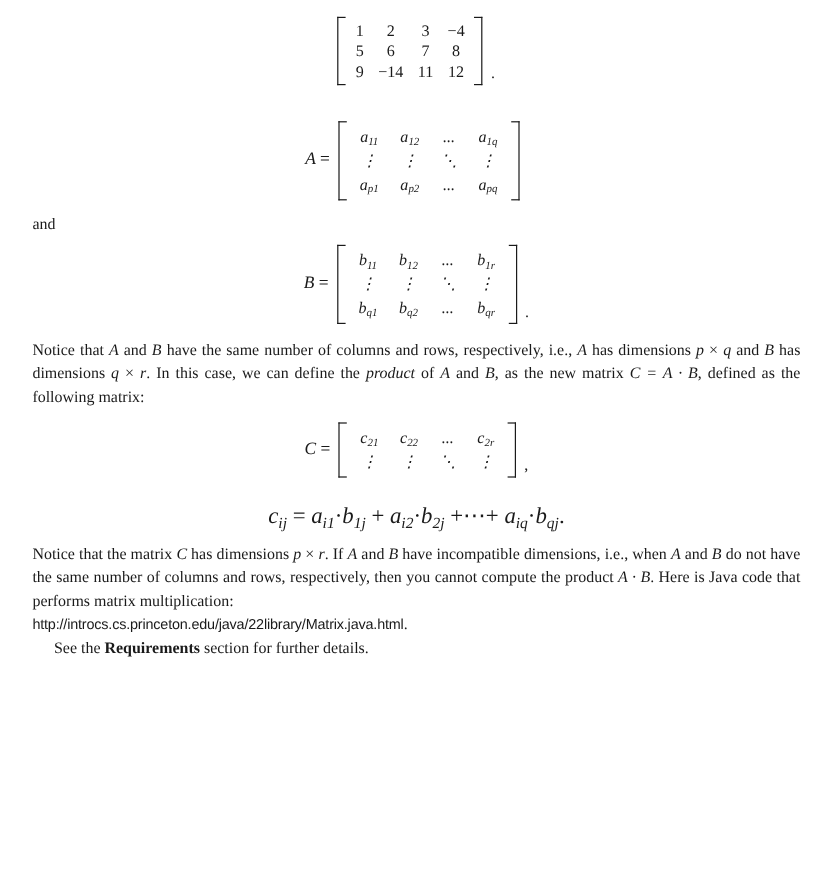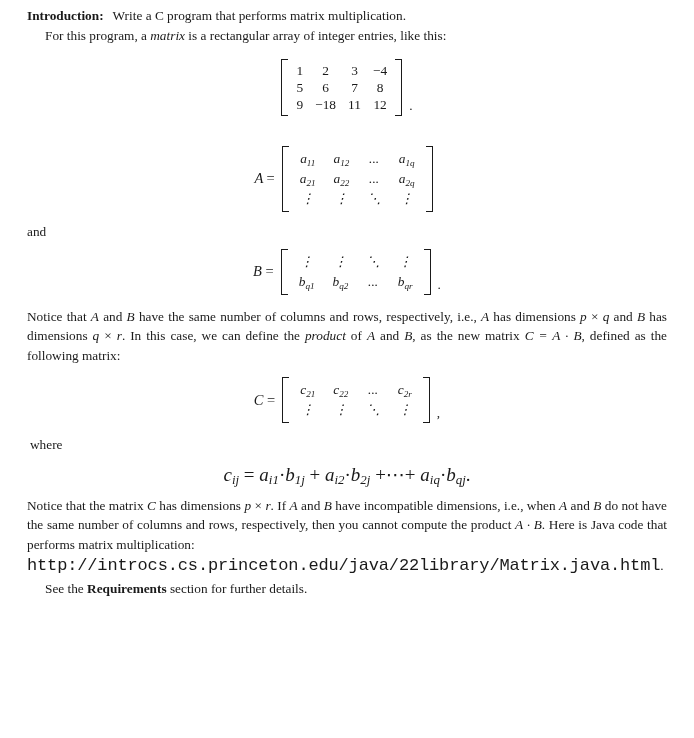--- a/index.html
+++ b/index.html
@@ -28,22 +28,22 @@
     line-height: 1.47;
   }
   b, .bold { font-weight: bold; }
   i, .ital { font-style: italic; }
   .mathvar {
     font-family: "Liberation Serif", "DejaVu Serif", serif;
     font-style: italic;
   }
   .gap-wide { display: inline-block; width: 9px; }
   .tt {
-    font-family: Liberation Mono, monospace;
-    font-size: 17px;
+    font-family: Liberation Sans, sans-serif;
+    font-size: 12px;
     letter-spacing: -0.15px;
   }
 
   
   .display {
     display: flex;
     justify-content: center;
     align-items: center;
     width: 100%;
   }
@@ -128,24 +128,20 @@
   .spacer-10 { height: 10px; }
   .spacer-12 { height: 12px; }
   .spacer-14 { height: 14px; }
   .spacer-16 { height: 16px; }
 </style>
 </head>
 <body>
 
 <div class="page">
 
-  <div class="para" style="margin-top:6px;">
-    <span class="bold">Introduction:</span><span class="gap-wide"></span><span>Write a C program that performs matrix multiplication.</span><br>
-    <span style="display:inline-block;width:18px;"></span><span>For this program, a </span><span class="ital">matrix</span><span> is a rectangular array of integer entries, like this:</span>
-  </div>
 
   <div class="spacer-14"></div>
 
   <div class="display">
     <div class="matrix">
       <table class="mtx num">
         <tbody>
             <tr>
           <td>1</td>
           <td>2</td>
@@ -153,21 +149,21 @@
           <td>−4</td>
         </tr>
         <tr>
           <td>5</td>
           <td>6</td>
           <td>7</td>
           <td>8</td>
         </tr>
         <tr>
           <td>9</td>
-          <td>−18</td>
+          <td>−14</td>
           <td>11</td>
           <td>12</td>
         </tr>
       </tbody>
         </table>
     </div>
     <span class="trail">.</span>
   </div>
 
   <div class="spacer-16"></div>
@@ -180,50 +176,56 @@
     <div class="matrix">
       <table class="mtx sym">
         <tbody>
             <tr>
           <td><span>a</span><sub>11</sub></td>
           <td><span>a</span><sub>12</sub></td>
           <td class="ddots">...</td>
           <td><span>a</span><sub>1q</sub></td>
         </tr>
         <tr>
-          <td><span>a</span><sub>21</sub></td>
-          <td><span>a</span><sub>22</sub></td>
-          <td class="ddots">...</td>
-          <td><span>a</span><sub>2q</sub></td>
-        </tr>
-        <tr>
           <td class="vdots">⋮</td>
           <td class="vdots">⋮</td>
           <td class="ddots">⋱</td>
           <td class="vdots">⋮</td>
+        </tr>
+        <tr>
+          <td><span>a</span><sub>p1</sub></td>
+          <td><span>a</span><sub>p2</sub></td>
+          <td class="ddots">...</td>
+          <td><span>a</span><sub>pq</sub></td>
         </tr>
       </tbody>
         </table>
     </div>
     <span class="trail"></span>
   </div>
 
   <div class="spacer-10"></div>
 
   <div class="para">
     <span>and</span>
   </div>
 
   <div class="spacer-8"></div>
 
   <div class="display">
     <span class="eqlabel"><span>B</span> <span class="eq">=</span></span>
     <div class="matrix">
       <table class="mtx sym">
         <tbody>
+            <tr>
+          <td><span>b</span><sub>11</sub></td>
+          <td><span>b</span><sub>12</sub></td>
+          <td class="ddots">...</td>
+          <td><span>b</span><sub>1r</sub></td>
+        </tr>
         <tr>
           <td class="vdots">⋮</td>
           <td class="vdots">⋮</td>
           <td class="ddots">⋱</td>
           <td class="vdots">⋮</td>
         </tr>
         <tr>
           <td><span>b</span><sub>q1</sub></td>
           <td><span>b</span><sub>q2</sub></td>
           <td class="ddots">...</td>
@@ -261,23 +263,20 @@
           <td class="vdots">⋮</td>
         </tr>
       </tbody>
         </table>
     </div>
     <span class="trail">,</span>
   </div>
 
   <div class="spacer-12"></div>
 
-  <div class="para" style="margin-left:30px;">
-    <span>where</span>
-  </div>
 
   <div class="spacer-8"></div>
 
   <div class="eqline">
     <span><span>c</span><sub>ij</sub></span>
     <span class="op">=</span>
     <span><span>a</span><sub>i1</sub></span><span class="op">·</span><span><span>b</span><sub>1j</sub></span>
     <span class="op">+</span>
     <span><span>a</span><sub>i2</sub></span><span class="op">·</span><span><span>b</span><sub>2j</sub></span>
     <span class="op">+</span><span class="op">⋯</span><span class="op">+</span>

